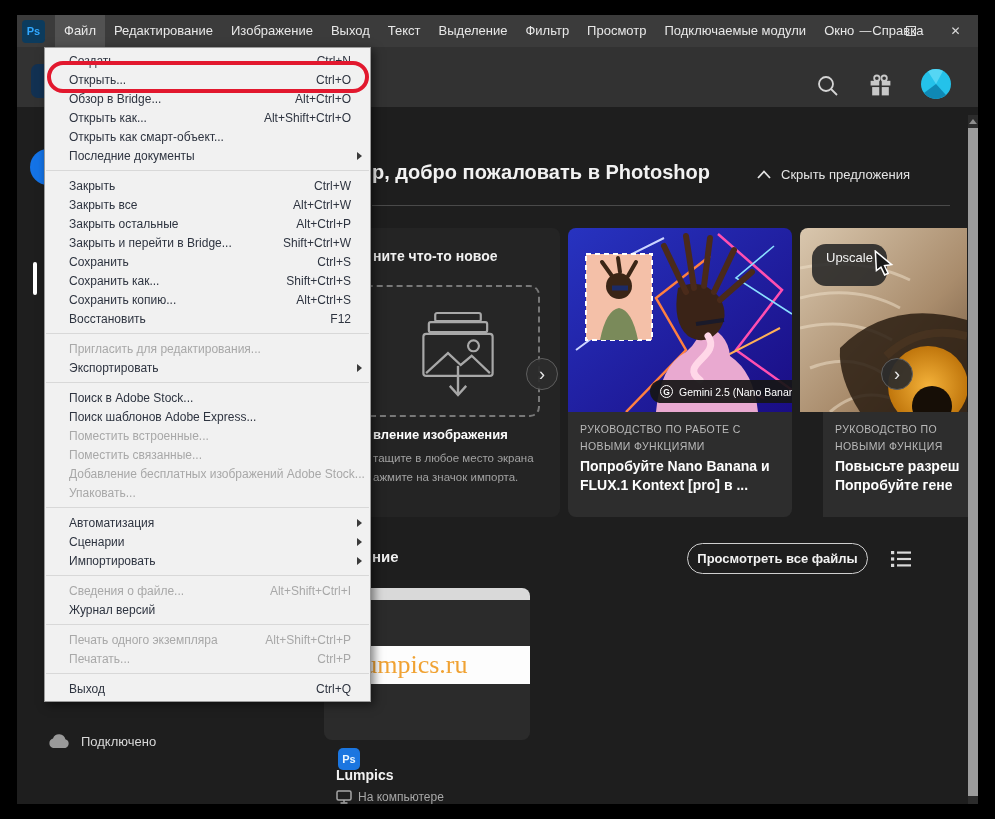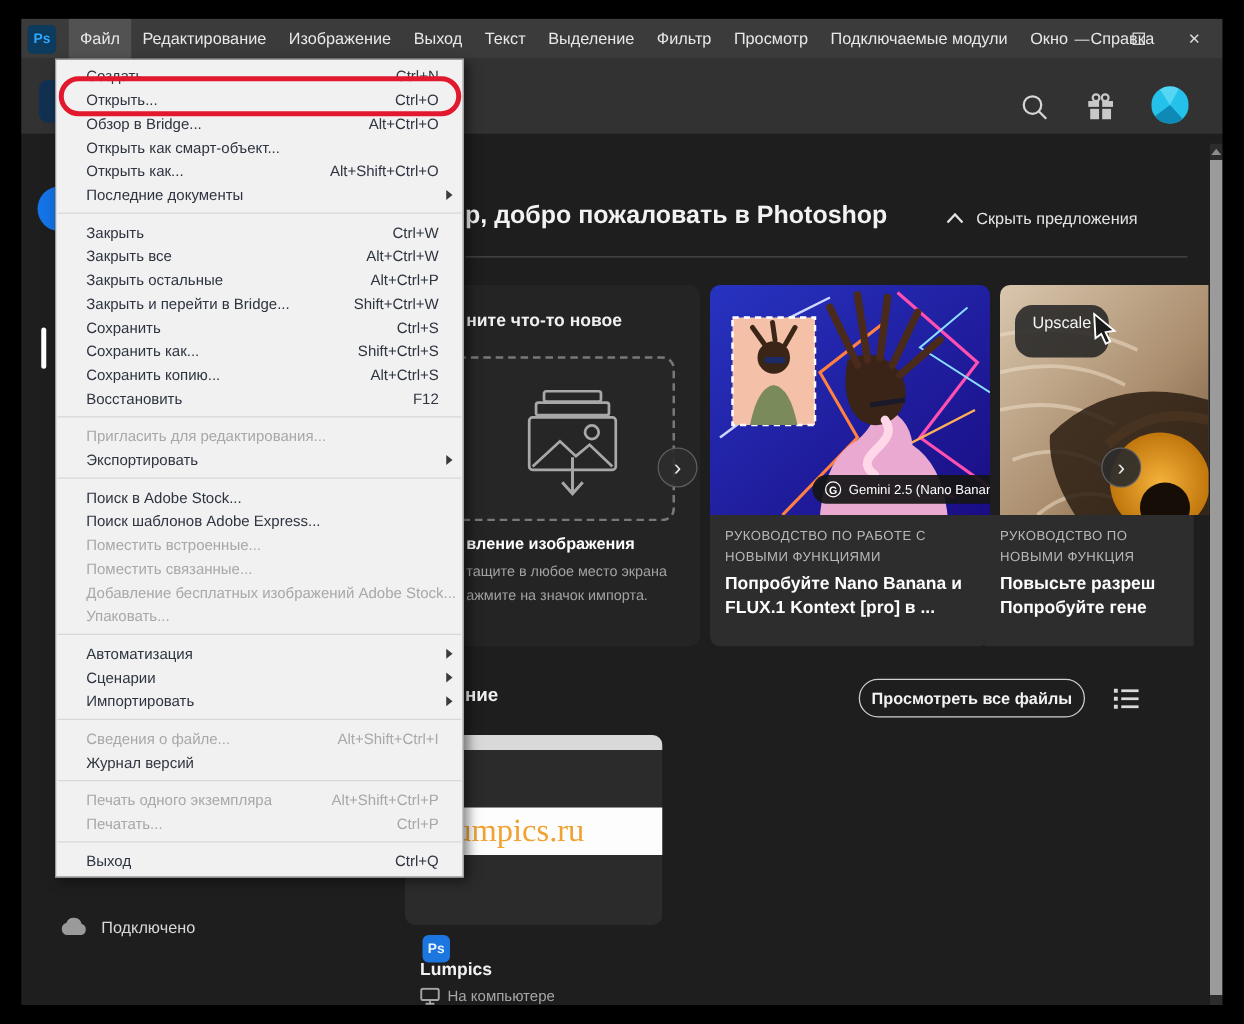--- a/index.html
+++ b/index.html
@@ -219,21 +219,21 @@
         <circle cx="128" cy="158" r="40" fill="url(#eye)"></circle>
         <circle cx="132" cy="178" r="20" fill="#160e06"></circle>
         <path d="M86,128 Q120,96 167,108" fill="none" stroke="#4a3520" stroke-width="8" opacity="0.8"></path>
       </svg>
       <div class="upscale-pill" style="position:absolute; left:12px; top:16px;">Upscale</div>
       <svg style="position:absolute; left:72px; top:22px;" width="24" height="26" viewBox="0 0 18 24">
         <path d="M1,1 L16,13.5 L9.5,14.5 L12.8,21.5 L9.6,23 L6.2,15.8 L2,19 Z" fill="#1a1a1a" stroke="#ffffff" stroke-width="1.4"></path>
       </svg>
     </div>
     <div class="abs chev-circle" style="left:864px; top:343px;">›</div>
-    <div class="abs card-cap" style="left:771px; top:397px; width:167px; height:105px; border-radius:0;">
+    <div class="abs card-cap" style="left:806px; top:397px; width:167px; height:105px; border-radius:0;">
       <div class="eyebrow" style="position:absolute; left:12px; top:11px;">РУКОВОДСТВО ПО</div>
       <div class="eyebrow" style="position:absolute; left:12px; top:28px;">НОВЫМИ ФУНКЦИЯ</div>
       <div class="cap-title" style="position:absolute; left:12px; top:46px;">Повысьте разреш</div>
       <div class="cap-title" style="position:absolute; left:12px; top:65px;">Попробуйте гене</div>
     </div>
 
     <div class="abs sec-title" style="left:355px; top:533px;">ние</div>
     <button class="abs view-all" style="left:670px; top:528px; width:181px;">Просмотреть все файлы</button>
     <svg class="abs" style="left:874px; top:535px;" width="20" height="18" viewBox="0 0 20 18">
       <rect x="0" y="1" width="3.2" height="3.2" fill="#d9d9d9"></rect>
@@ -281,27 +281,27 @@
         </div>
       <div class="mi">
           <span class="lbl">Открыть...</span>
           <span class="sc">Ctrl+O</span>
         </div>
       <div class="mi">
           <span class="lbl">Обзор в Bridge...</span>
           <span class="sc">Alt+Ctrl+O</span>
         </div>
       <div class="mi">
-          <span class="lbl">Открыть как смарт-объект...</span>
-        </div>
-      <div class="mi">
           <span class="lbl">Открыть как...</span>
           <span class="sc">Alt+Shift+Ctrl+O</span>
         </div>
       <div class="mi">
+          <span class="lbl">Открыть как смарт-объект...</span>
+        </div>
+      <div class="mi">
           <span class="lbl">Последние документы</span>
           <span class="sub-arr"></span>
         </div>
       <div class="sep"></div>
       <div class="mi">
           <span class="lbl">Закрыть</span>
           <span class="sc">Ctrl+W</span>
         </div>
       <div class="mi">
           <span class="lbl">Закрыть все</span>

